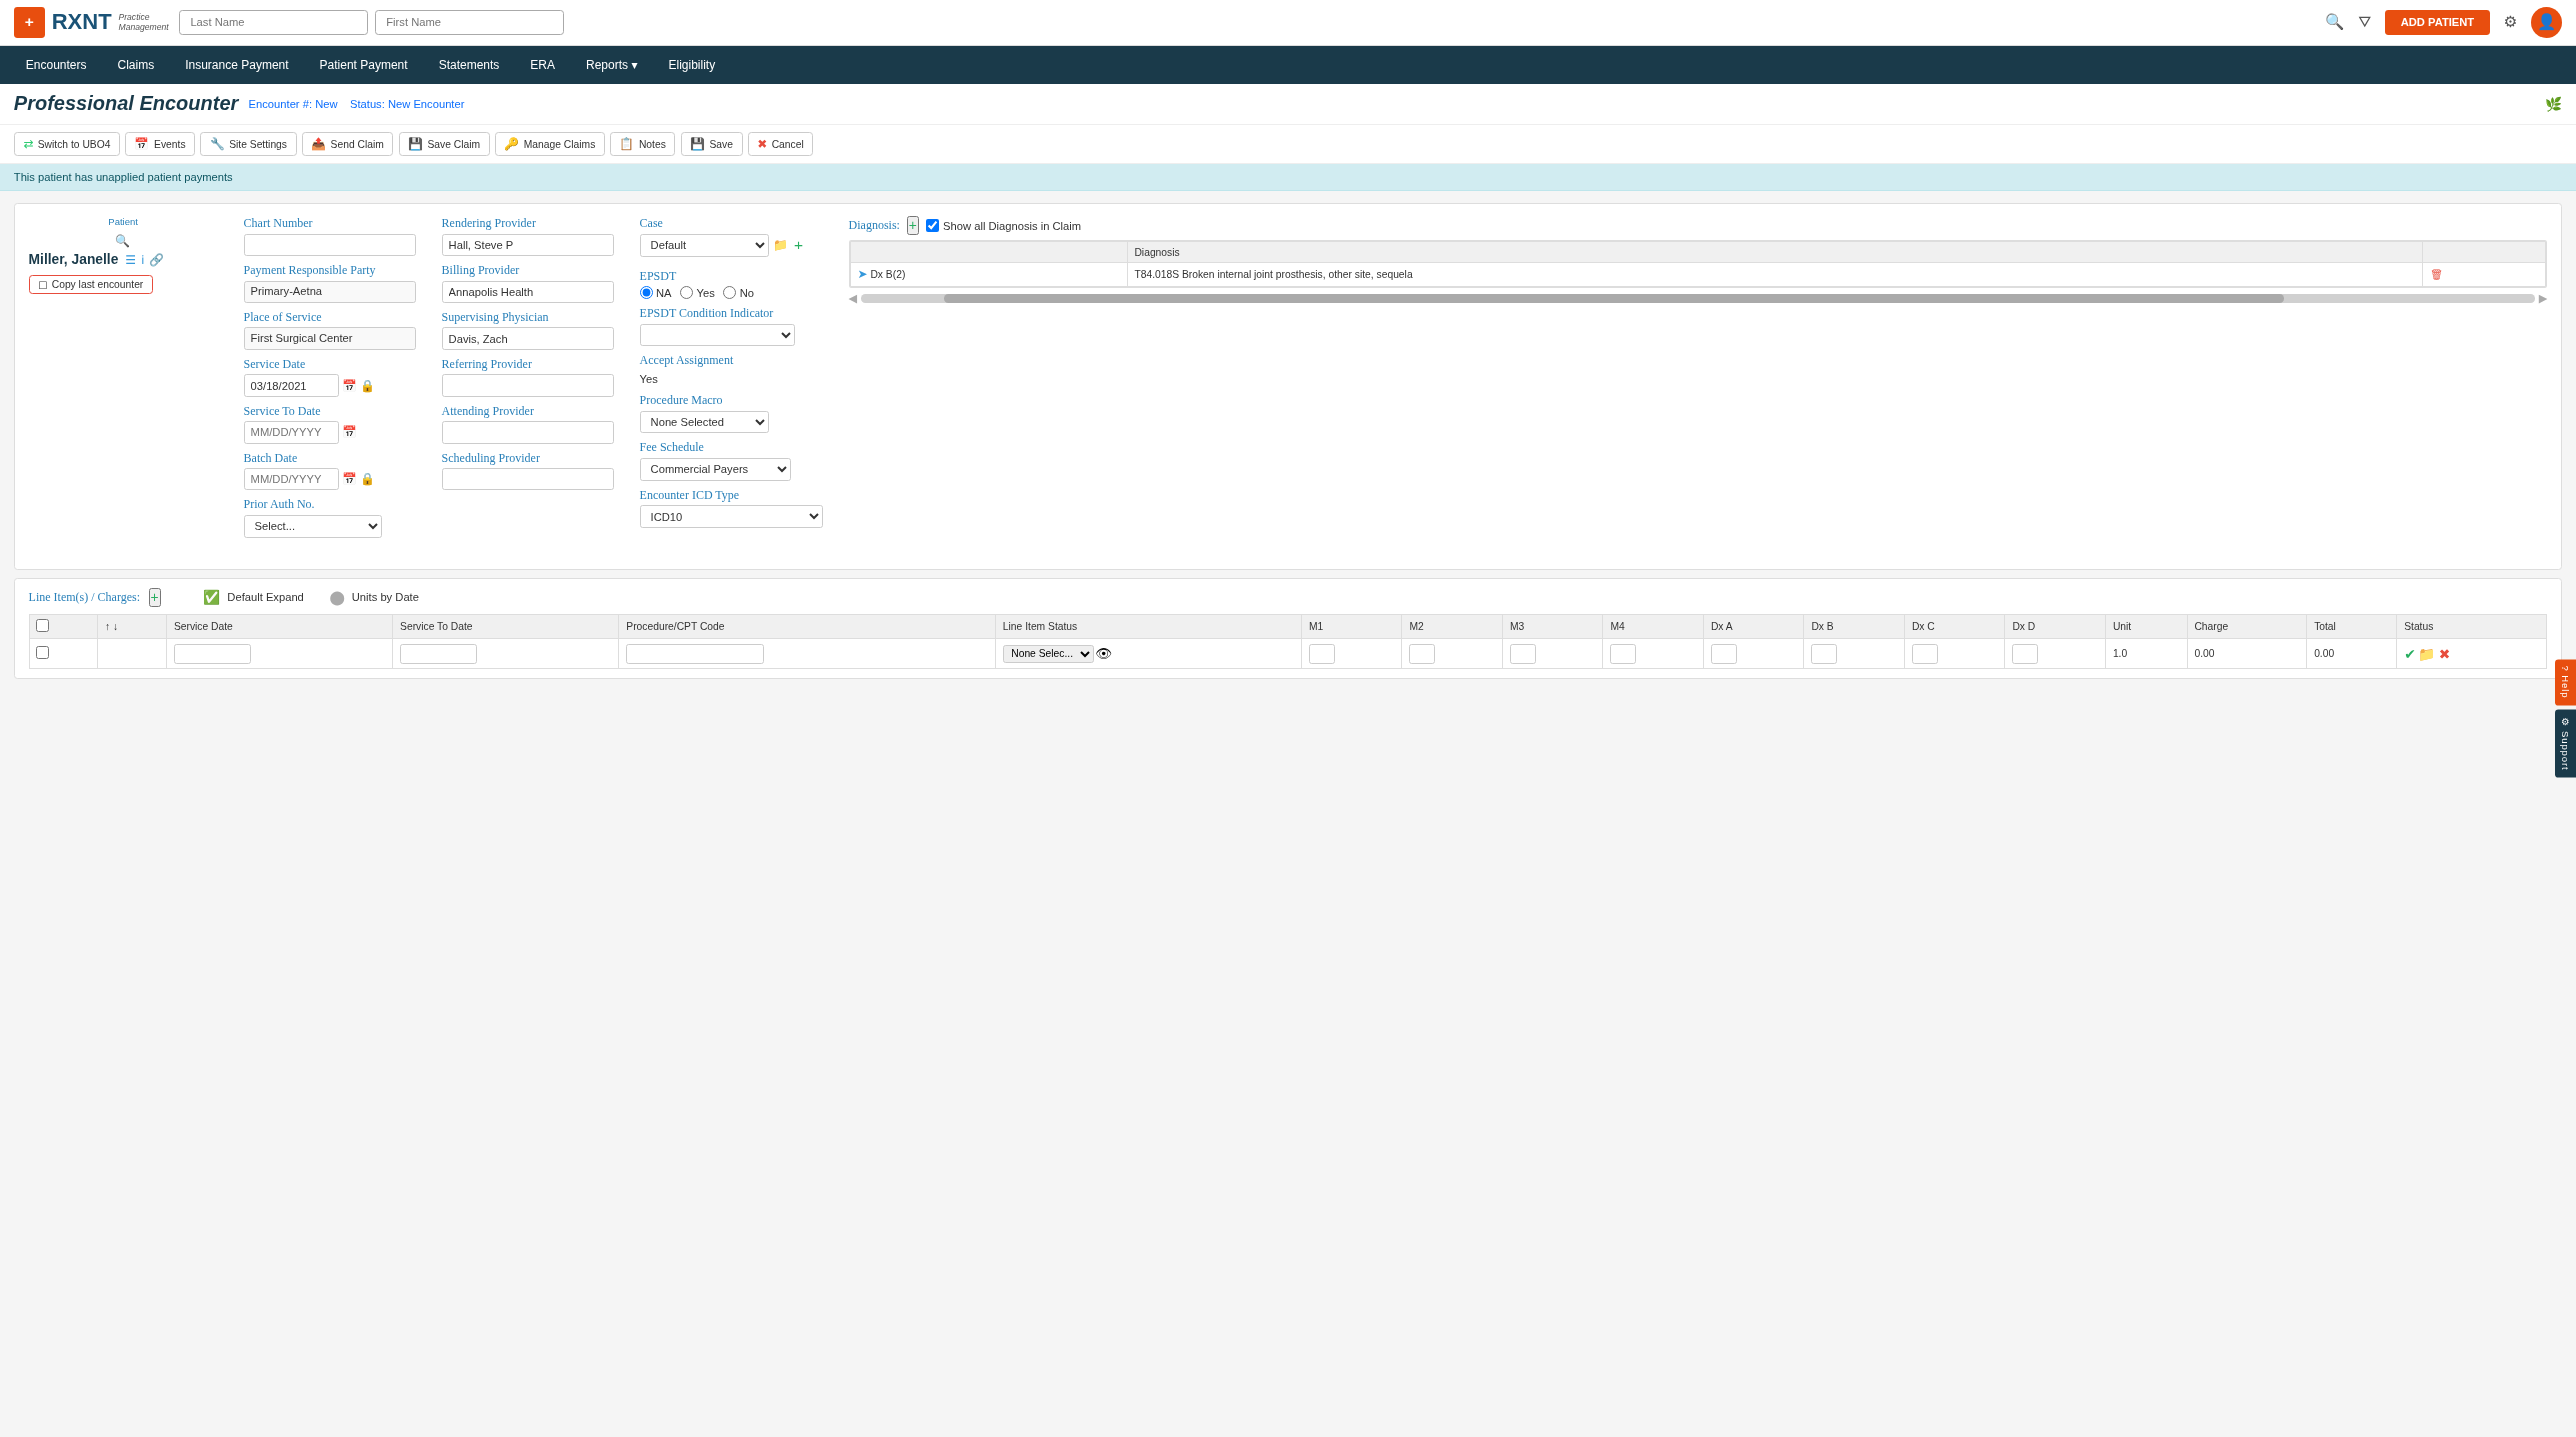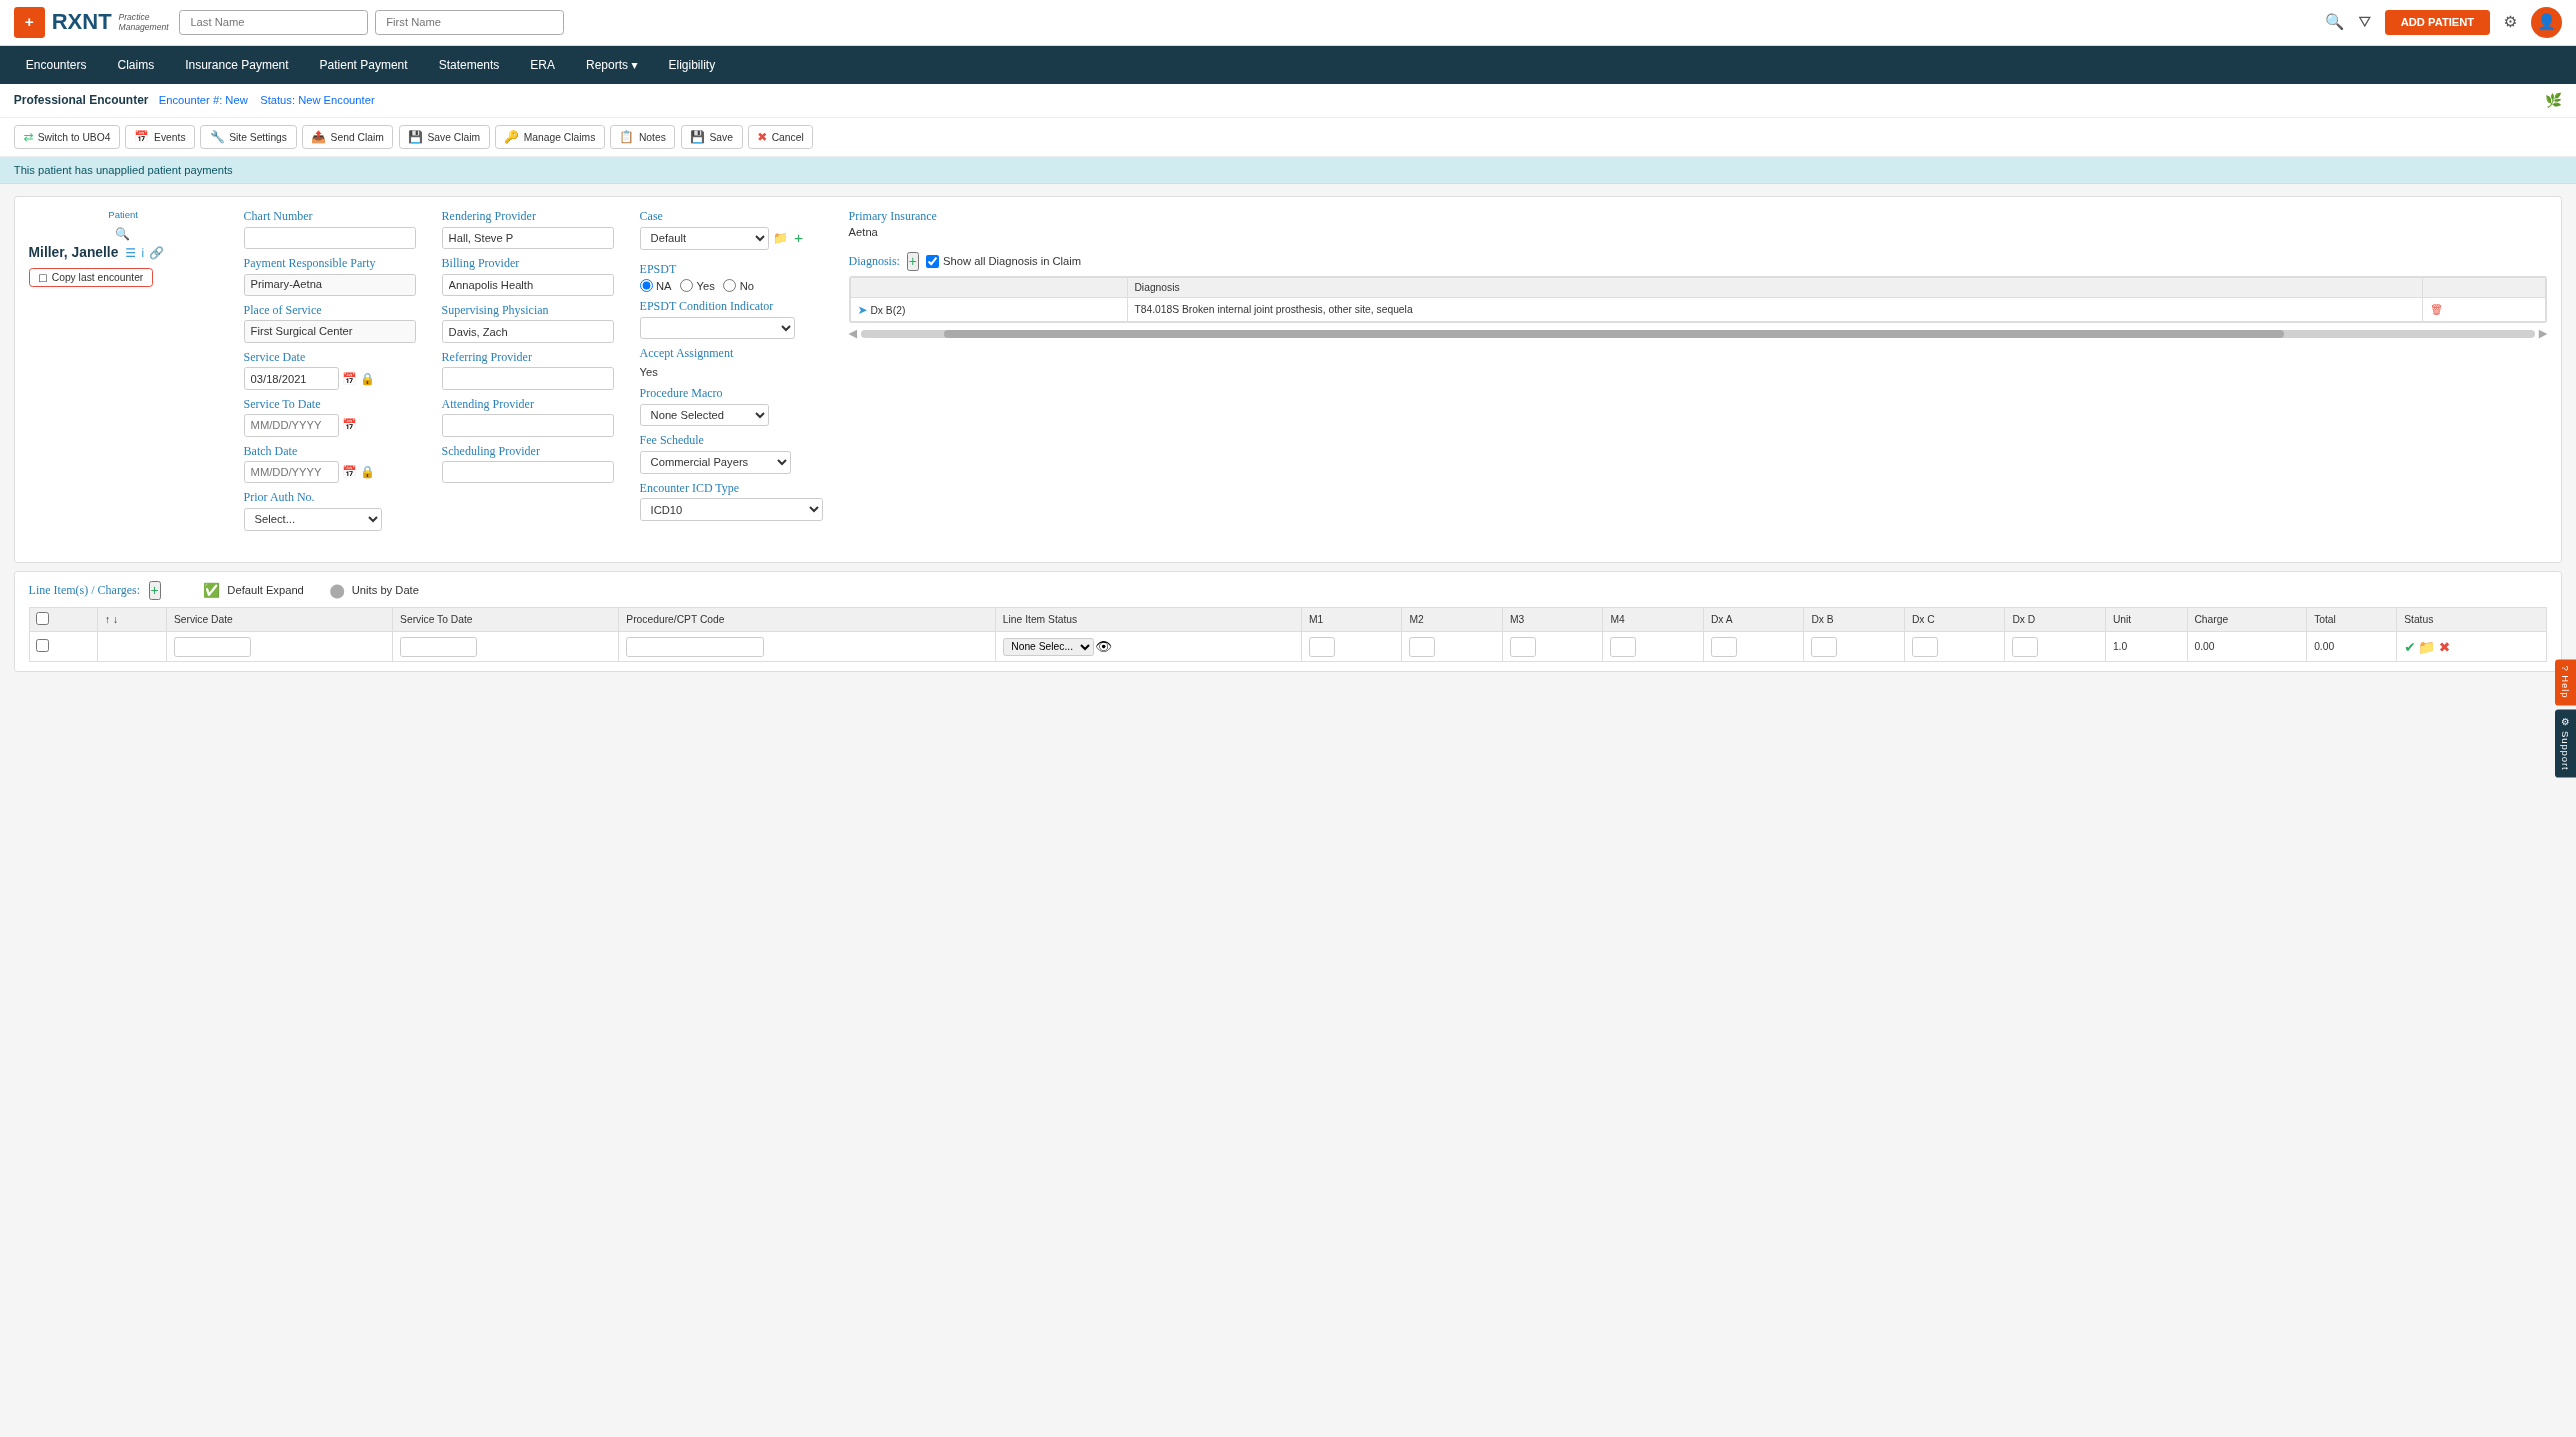--- a/index.html
+++ b/index.html
@@ -86,23 +86,24 @@
     
     .page-title-bar {
       background: #fff;
       padding: 8.6px 13.8px;
       display: flex;
       align-items: center;
       gap: 10.3px;
       border-bottom: 0.9px solid #eee;
     }
     .page-title {
-      font-size: 12px;
+      font-size: 20px;
       font-weight: bold;
       color: #1a3a4a;
+      font-style: italic;
     }
     .encounter-meta { font-size: 11.2px; color: #555; }
     .encounter-meta span { color: #0d6efd; }
     .leaf-icon { color: #2ecc71; font-size: 13.8px; margin-left: auto; }
 
     
     .toolbar {
       background: #fff;
       padding: 6.9px 13.8px;
       display: flex;
@@ -572,24 +573,20 @@
         <div class="field-group" style="margin-bottom:6.9px;">
           <span class="field-label">Encounter ICD Type</span>
           <select class="field-select" style="width:183px;">
             <option>ICD10</option>
           </select>
         </div>
       </div>
 
       <div style="flex:1; min-width:344px;">
 
-        <div style="margin-bottom:12px;">
-          <div class="field-label">Primary Insurance</div>
-          <div class="field-static">Aetna</div>
-        </div>
 
         <div>
           <div class="diagnosis-header">
             <span class="field-label">Diagnosis:</span>
             <button class="add-icon">+</button>
             <label class="checkbox-label">
               <input type="checkbox" checked="" style="">
               <span>Show all Diagnosis in Claim</span>
             </label>
           </div>

